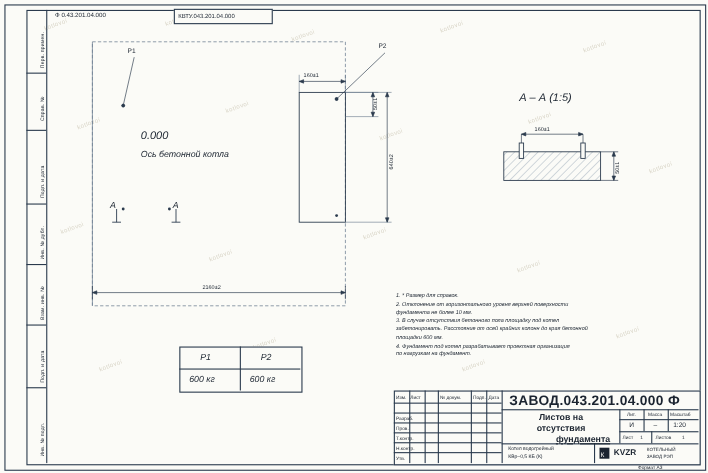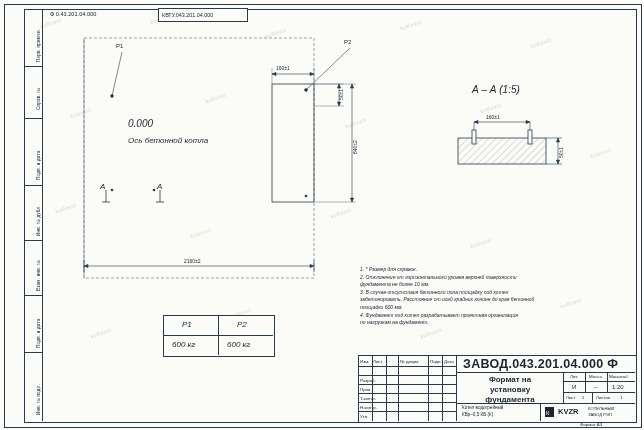--- a/index.html
+++ b/index.html
@@ -255,23 +255,23 @@
     <div class="ln v" style="left:563px;top:372px;height:31px;"></div>
     <div class="ln h" style="left:563px;top:381px;width:72px;"></div>
     <div class="ln h" style="left:563px;top:392px;width:72px;"></div>
     <div class="ln v" style="left:585px;top:372px;height:20px;"></div>
     <div class="ln v" style="left:607px;top:372px;height:20px;"></div>
     <div class="ln v" style="left:592px;top:392px;height:11px;"></div>
     <div class="ln v" style="left:540px;top:403px;height:18px;"></div>
 
     <div class="txt big-code" style="left:463px;top:357px;">ЗАВОД.043.201.04.000 Ф</div>
 
-    <div class="txt title-mid" style="left:460px;top:374px;width:100px;">Формат на</div>
-    <div class="txt title-mid" style="left:460px;top:384px;width:100px;">установку</div>
-    <div class="txt title-mid" style="left:460px;top:394px;width:100px;text-decoration:underline;">фундамента</div>
+    <div class="txt title-mid" style="left:460px;top:374px;width:100px;">Листов на</div>
+    <div class="txt title-mid" style="left:460px;top:384px;width:100px;">отсутствия</div>
+    <div class="txt title-mid" style="left:480px;top:394px;width:100px;text-decoration:underline;">фундамента</div>
 
     <div class="txt" style="left:462px;top:405px;font-size:4.6px;">Котел водогрейный</div>
     <div class="txt" style="left:462px;top:412px;font-size:4.6px;">КВр–0,5  КБ  (К)</div>
 
     <div class="tb-cell" style="left:570px;top:374px;">Лит.</div>
     <div class="tb-cell" style="left:589px;top:374px;">Масса</div>
     <div class="tb-cell" style="left:609px;top:374px;">Масштаб</div>
     <div class="tb-cell" style="left:572px;top:384px;font-size:6px;">И</div>
     <div class="tb-cell" style="left:594px;top:384px;font-size:6px;">–</div>
     <div class="tb-cell" style="left:612px;top:384px;font-size:6px;">1:20</div>

